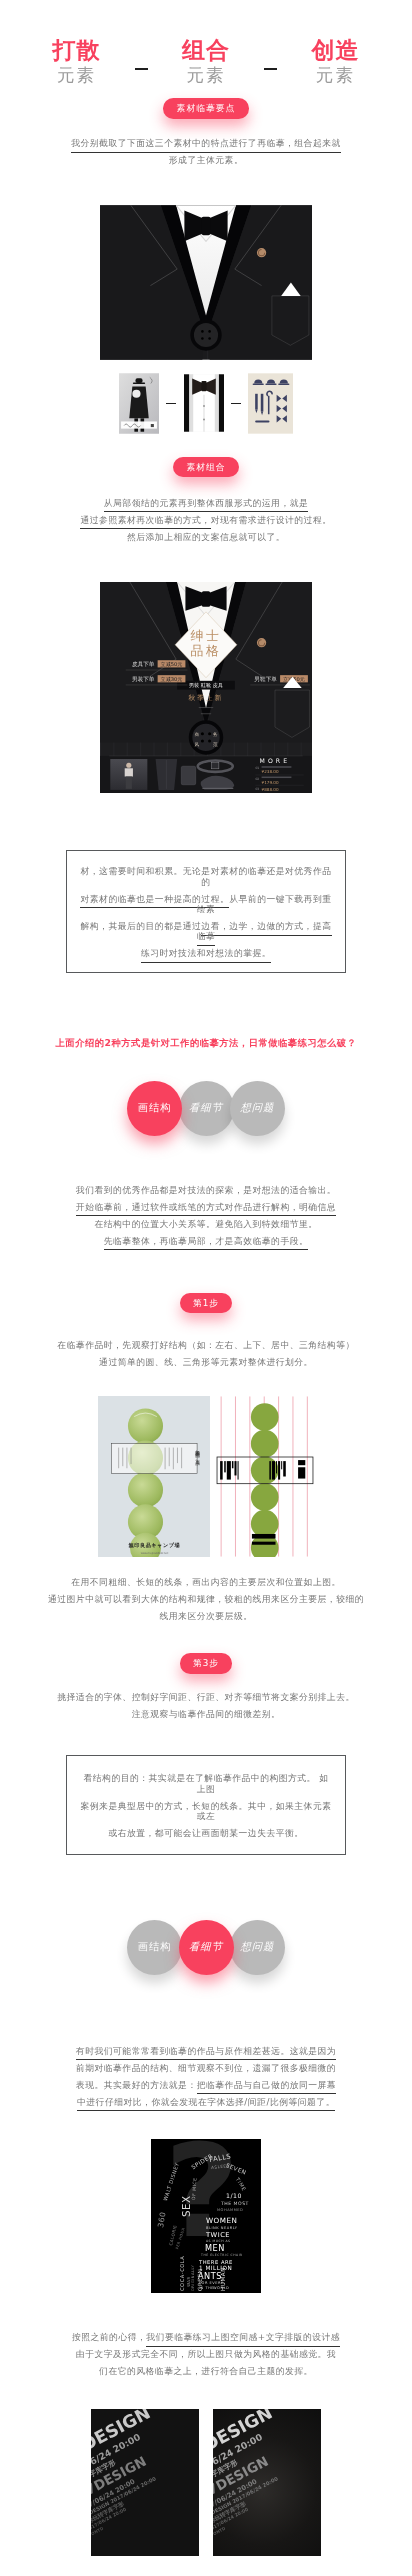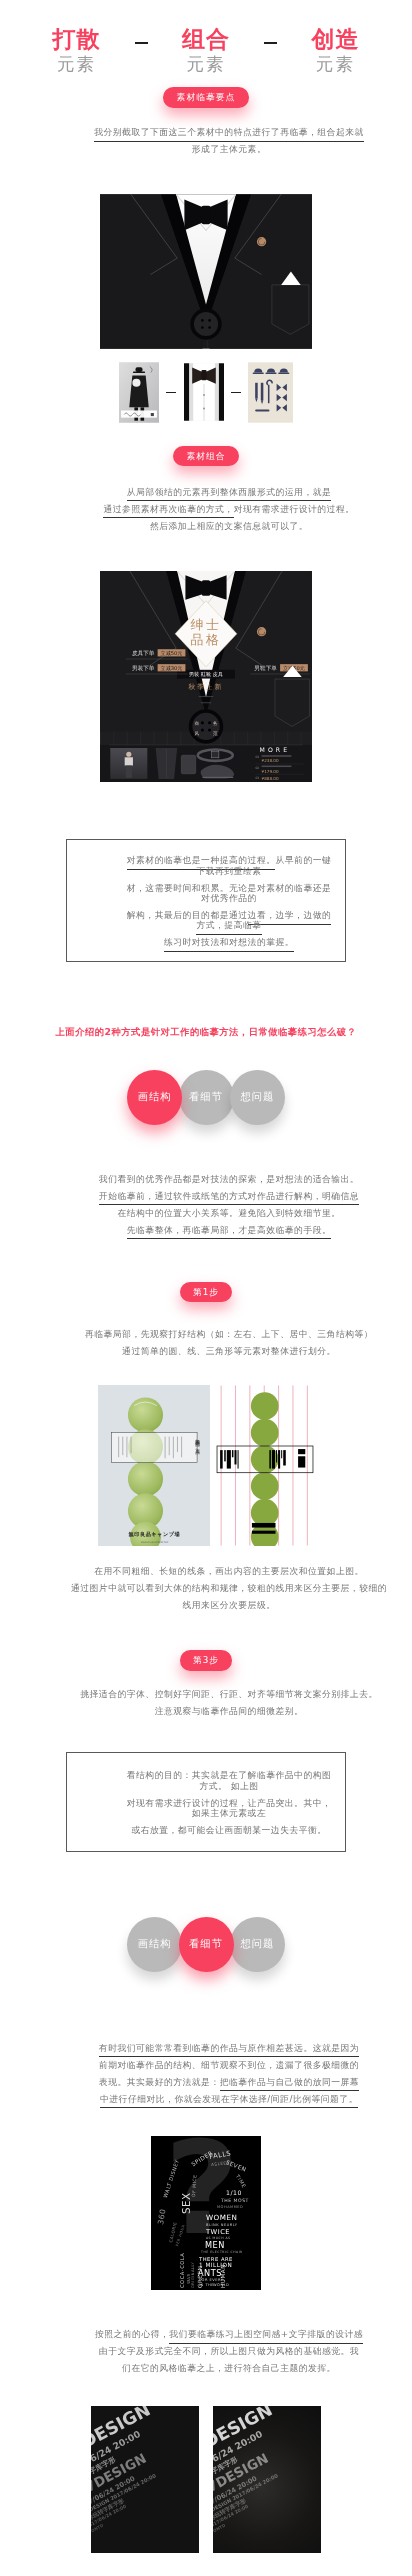--- a/index.html
+++ b/index.html
@@ -1,39 +1,39 @@
 <!DOCTYPE html>
 <html style="font-size:8.2px"><head>
 <meta charset="utf-8">
 <style>
   html,body{margin:0;padding:0;background:#ffffff;}
   .page{position:relative;width:412px;height:3551px;margin:0 auto;background:#fff;overflow:hidden;
         font-family:"DejaVu Sans","Liberation Sans",sans-serif;}
   
-  .trio{display:flex;justify-content:center;align-items:flex-start;gap:25px;margin-top:28px;}
+  .trio{display:flex;justify-content:center;align-items:center;gap:25px;margin-top:39px;}
   .trio .col{width:66px;text-align:center;}
   .trio .t{font-size:23px;font-weight:bold;color:#f8415e;letter-spacing:1px;line-height:1;}
   .trio .s{font-size:17.5px;color:#9b9b9b;letter-spacing:2.1px;margin-top:4.6px;line-height:1;}
   .dash{width:13.4px;height:2.1px;background:#1f1f1f;margin-top:14px;}
   
   .pillrow{text-align:center;}
   .pill{display:inline-block;background:#f8415e;color:#fff;font-size:8.8px;line-height:1;
         padding:5.7px 13.4px;border-radius:10.3px;letter-spacing:1px;
         box-shadow:0 7.2px 13.4px rgba(248,65,94,.45);}
   
-  .ln{font-size:8.8px;color:#757575;letter-spacing:0.5px;line-height:10.3px;margin:0 auto 6.7px;text-align:center;padding-left:46px;}
+  .ln{font-size:8.8px;color:#757575;letter-spacing:0.5px;line-height:10.3px;margin:0 auto 6.7px;text-align:center;}
   .ln:last-child{margin-bottom:0;}
   .u{border-bottom:1px solid #333;padding-bottom:3.6px;}
   .red-line{font-size:9.3px;color:#f8415e;font-weight:bold;letter-spacing:0.5px;text-align:center;margin-top:64px;}
   
   .venn{display:flex;justify-content:center;align-items:flex-end;}
   .vc{width:55px;height:55px;border-radius:50%;background:#b9b9b9;color:#fff;font-size:10.3px;
       display:flex;align-items:center;justify-content:center;letter-spacing:1px;position:relative;
       box-shadow:0 8.2px 11.3px rgba(0,0,0,.16);}
-  .vc+.vc{margin-left:-3.6px;}
+  .vc+.vc{margin-left:-3.6px;font-style:italic;}
   .vc.active{background:#f8415e;box-shadow:0 8.2px 13.4px rgba(248,65,94,.5);z-index:2;}
   
   .graybox{width:252px;margin:0 auto;border:1.5px solid #57595b;padding:15.5px 13px 13.4px;}
   .suitwrap{margin-top:39px;text-align:center;}
   .thumbs{margin-top:11.3px;display:flex;justify-content:center;align-items:center;gap:7.2px;}
   .thumbs .dash2{width:10.3px;height:1.5px;background:#1f1f1f;}
   .mujirow{display:flex;justify-content:center;align-items:flex-start;gap:5.2px;margin-top:28px;}
   .muji{position:relative;width:112px;height:161px;}
   .muji-vtitle{position:absolute;right:10.3px;top:50px;writing-mode:vertical-rl;font-size:4.6px;color:#2f2f2f;letter-spacing:1px;}
   .muji-logo{position:absolute;left:0;right:0;bottom:7.2px;text-align:center;font-size:5.2px;font-weight:bold;color:#1f1f1f;letter-spacing:0.5px;}
@@ -267,22 +267,22 @@
       <text x="302" y="384" font-size="6" fill="#8a8a8e">02</text>
       <rect x="314" y="378" width="58" height="3" fill="#4a4a4f"></rect>
       <text x="314" y="392" font-size="8" fill="#c49a6e">¥179.00</text>
       <line x1="302" y1="395" x2="396" y2="395" stroke="#2c2c30" stroke-width="1"></line>
       <text x="302" y="404" font-size="6" fill="#8a8a8e">03</text>
       <text x="314" y="406" font-size="8" fill="#c49a6e">¥888.00</text>
     </svg>
   </div>
 
   <div class="graybox" style="margin-top:55px">
+    <div class="ln"><span>材，这需要时间和积累。无论是对素材的临摹还是对优秀作品的</span></div>
     <div class="ln"><span class="u">对素材的临摹也是一种提高的过程。</span><span>从早前的一键下载再到重绘素</span></div>
-    <div class="ln"><span>材，这需要时间和积累。无论是对素材的临摹还是对优秀作品的</span></div>
     <div class="ln"><span>解构，其最后的目的都是通过</span><span class="u">边看，边学，边做的方式，提高临摹</span></div>
     <div class="ln"><span class="u">练习时对技法和对想法的掌握。</span></div>
   </div>
 
   <div class="red-line">上面介绍的2种方式是针对工作的临摹方法，日常做临摹练习怎么破？</div>
 
   <div class="venn" style="margin-top:31px">
     <div class="vc active">
         <span>画结构</span>
       </div>
@@ -299,21 +299,21 @@
     <div class="ln"><span class="u">开始临摹前，通过软件或纸笔的方式对作品进行解构，明确信息</span></div>
     <div class="ln"><span>在结构中的位置大小关系等。避免陷入到特效细节里。</span></div>
     <div class="ln"><span class="u">先临摹整体，再临摹局部，才是高效临摹的手段。</span></div>
   </div>
 
   <div class="pillrow" style="margin-top:47px">
     <span class="pill">第1步</span>
   </div>
 
   <div style="margin-top:27px">
-    <div class="ln"><span>再临摹局部，先观察打好结构（如：左右、上下、居中、三角结构等）</span></div>
+    <div class="ln"><span>在临摹作品时，先观察打好结构（如：左右、上下、居中、三角结构等）</span></div>
     <div class="ln"><span>通过简单的圆、线、三角形等元素对整体进行划分。</span></div>
   </div>
 
   <div class="mujirow">
     <div class="muji">
       <svg width="112" height="161" viewBox="0 0 217 312">
         <defs>
           <radialGradient id="cab" cx="0.4" cy="0.35" r="0.8">
             <stop offset="0" stop-color="#c9da96"></stop>
               <stop offset="0.7" stop-color="#9db95e"></stop>
@@ -385,32 +385,32 @@
     </svg>
   </div>
 
 
   <div style="margin-top:20.6px">
     <div class="ln"><span>在用不同粗细、长短的线条，画出内容的主要层次和位置如上图。</span></div>
     <div class="ln"><span>通过图片中就可以看到大体的结构和规律，较粗的线用来区分主要层，较细的</span></div>
     <div class="ln"><span>线用来区分次要层级。</span></div>
   </div>
 
-  <div class="pillrow" style="margin-top:40px">
+  <div class="pillrow" style="margin-top:32px">
     <span class="pill">第3步</span>
   </div>
 
   <div style="margin-top:18px">
     <div class="ln"><span>挑择适合的字体、控制好字间距、行距、对齐等细节将文案分别排上去。</span></div>
     <div class="ln"><span>注意观察与临摹作品间的细微差别。</span></div>
   </div>
 
   <div class="graybox" style="margin-top:36px;padding:17.5px 13px 15.5px">
     <div class="ln"><span>看结构的目的：其实就是在了解临摹作品中的构图方式。 如上图</span></div>
-    <div class="ln"><span>对现有需求进行设计的过程，让产品突出。其中，如果主体元素或左</span></div>
+    <div class="ln"><span>案例来是典型居中的方式，长短的线条。其中，如果主体元素或左</span></div>
     <div class="ln"><span>或右放置，都可能会让画面朝某一边失去平衡。</span></div>
   </div>
 
   <div class="venn" style="margin-top:65px">
     <div class="vc">
         <span>画结构</span>
       </div>
     <div class="vc active">
         <span>看细节</span>
       </div>

